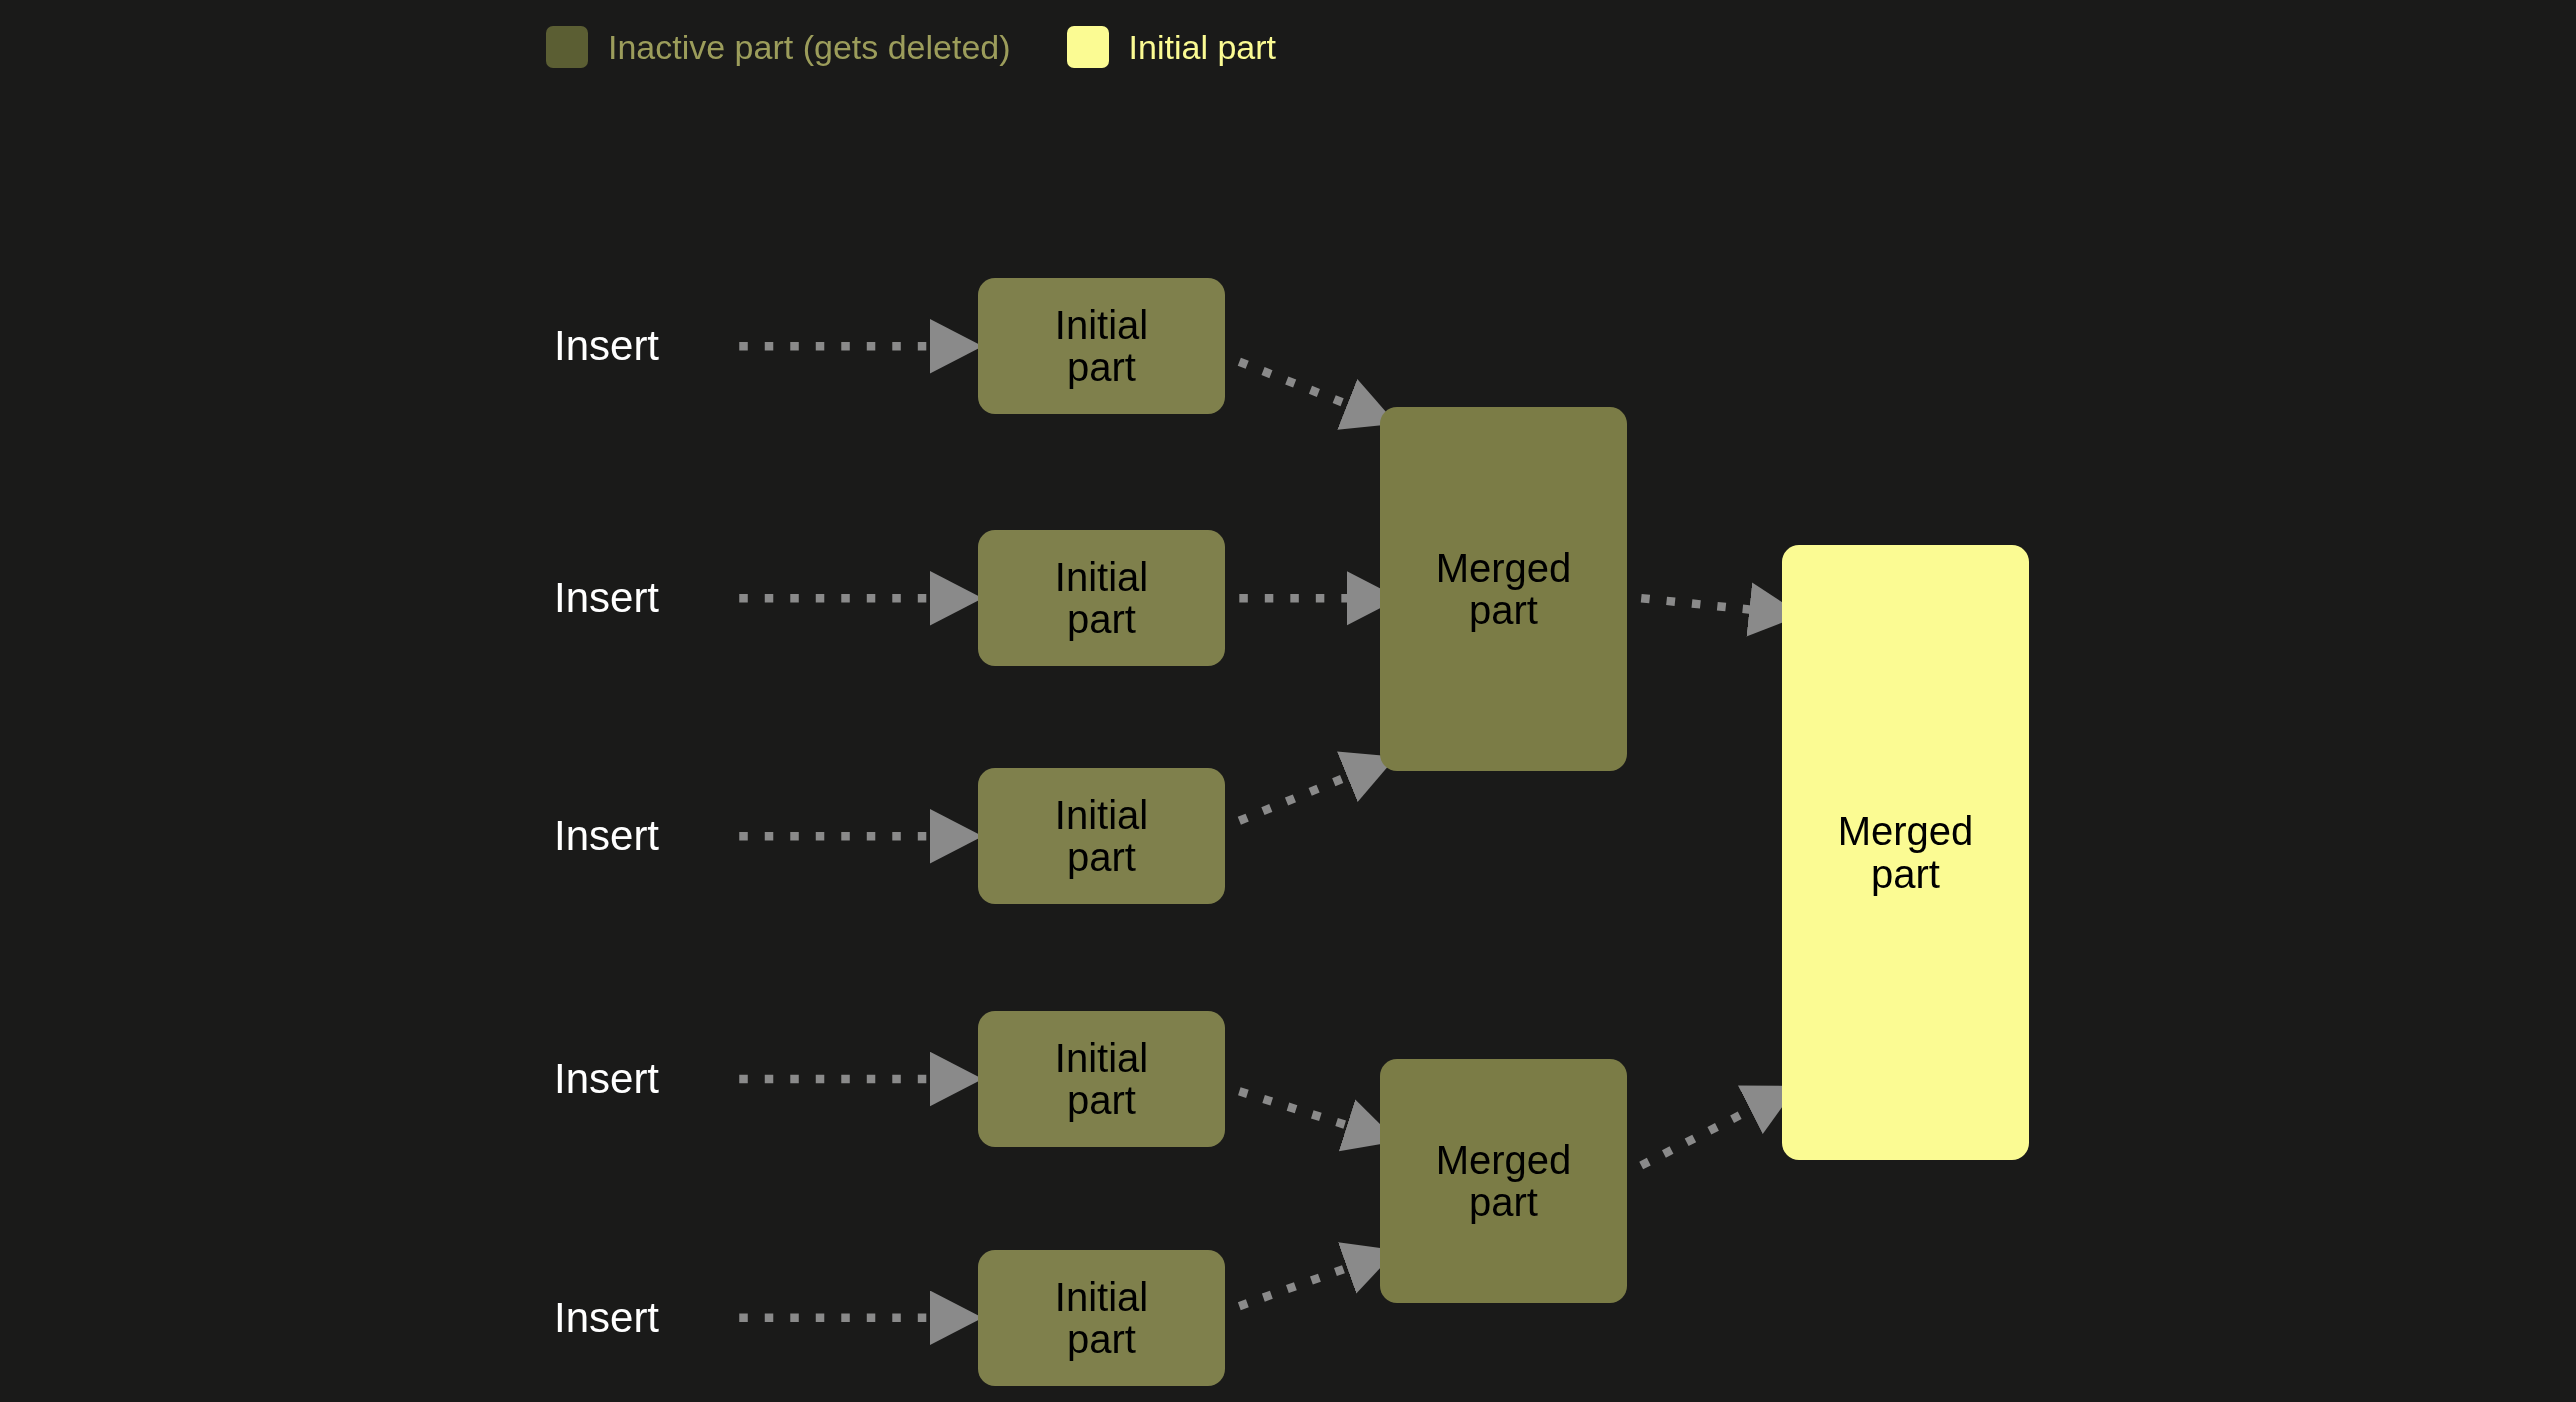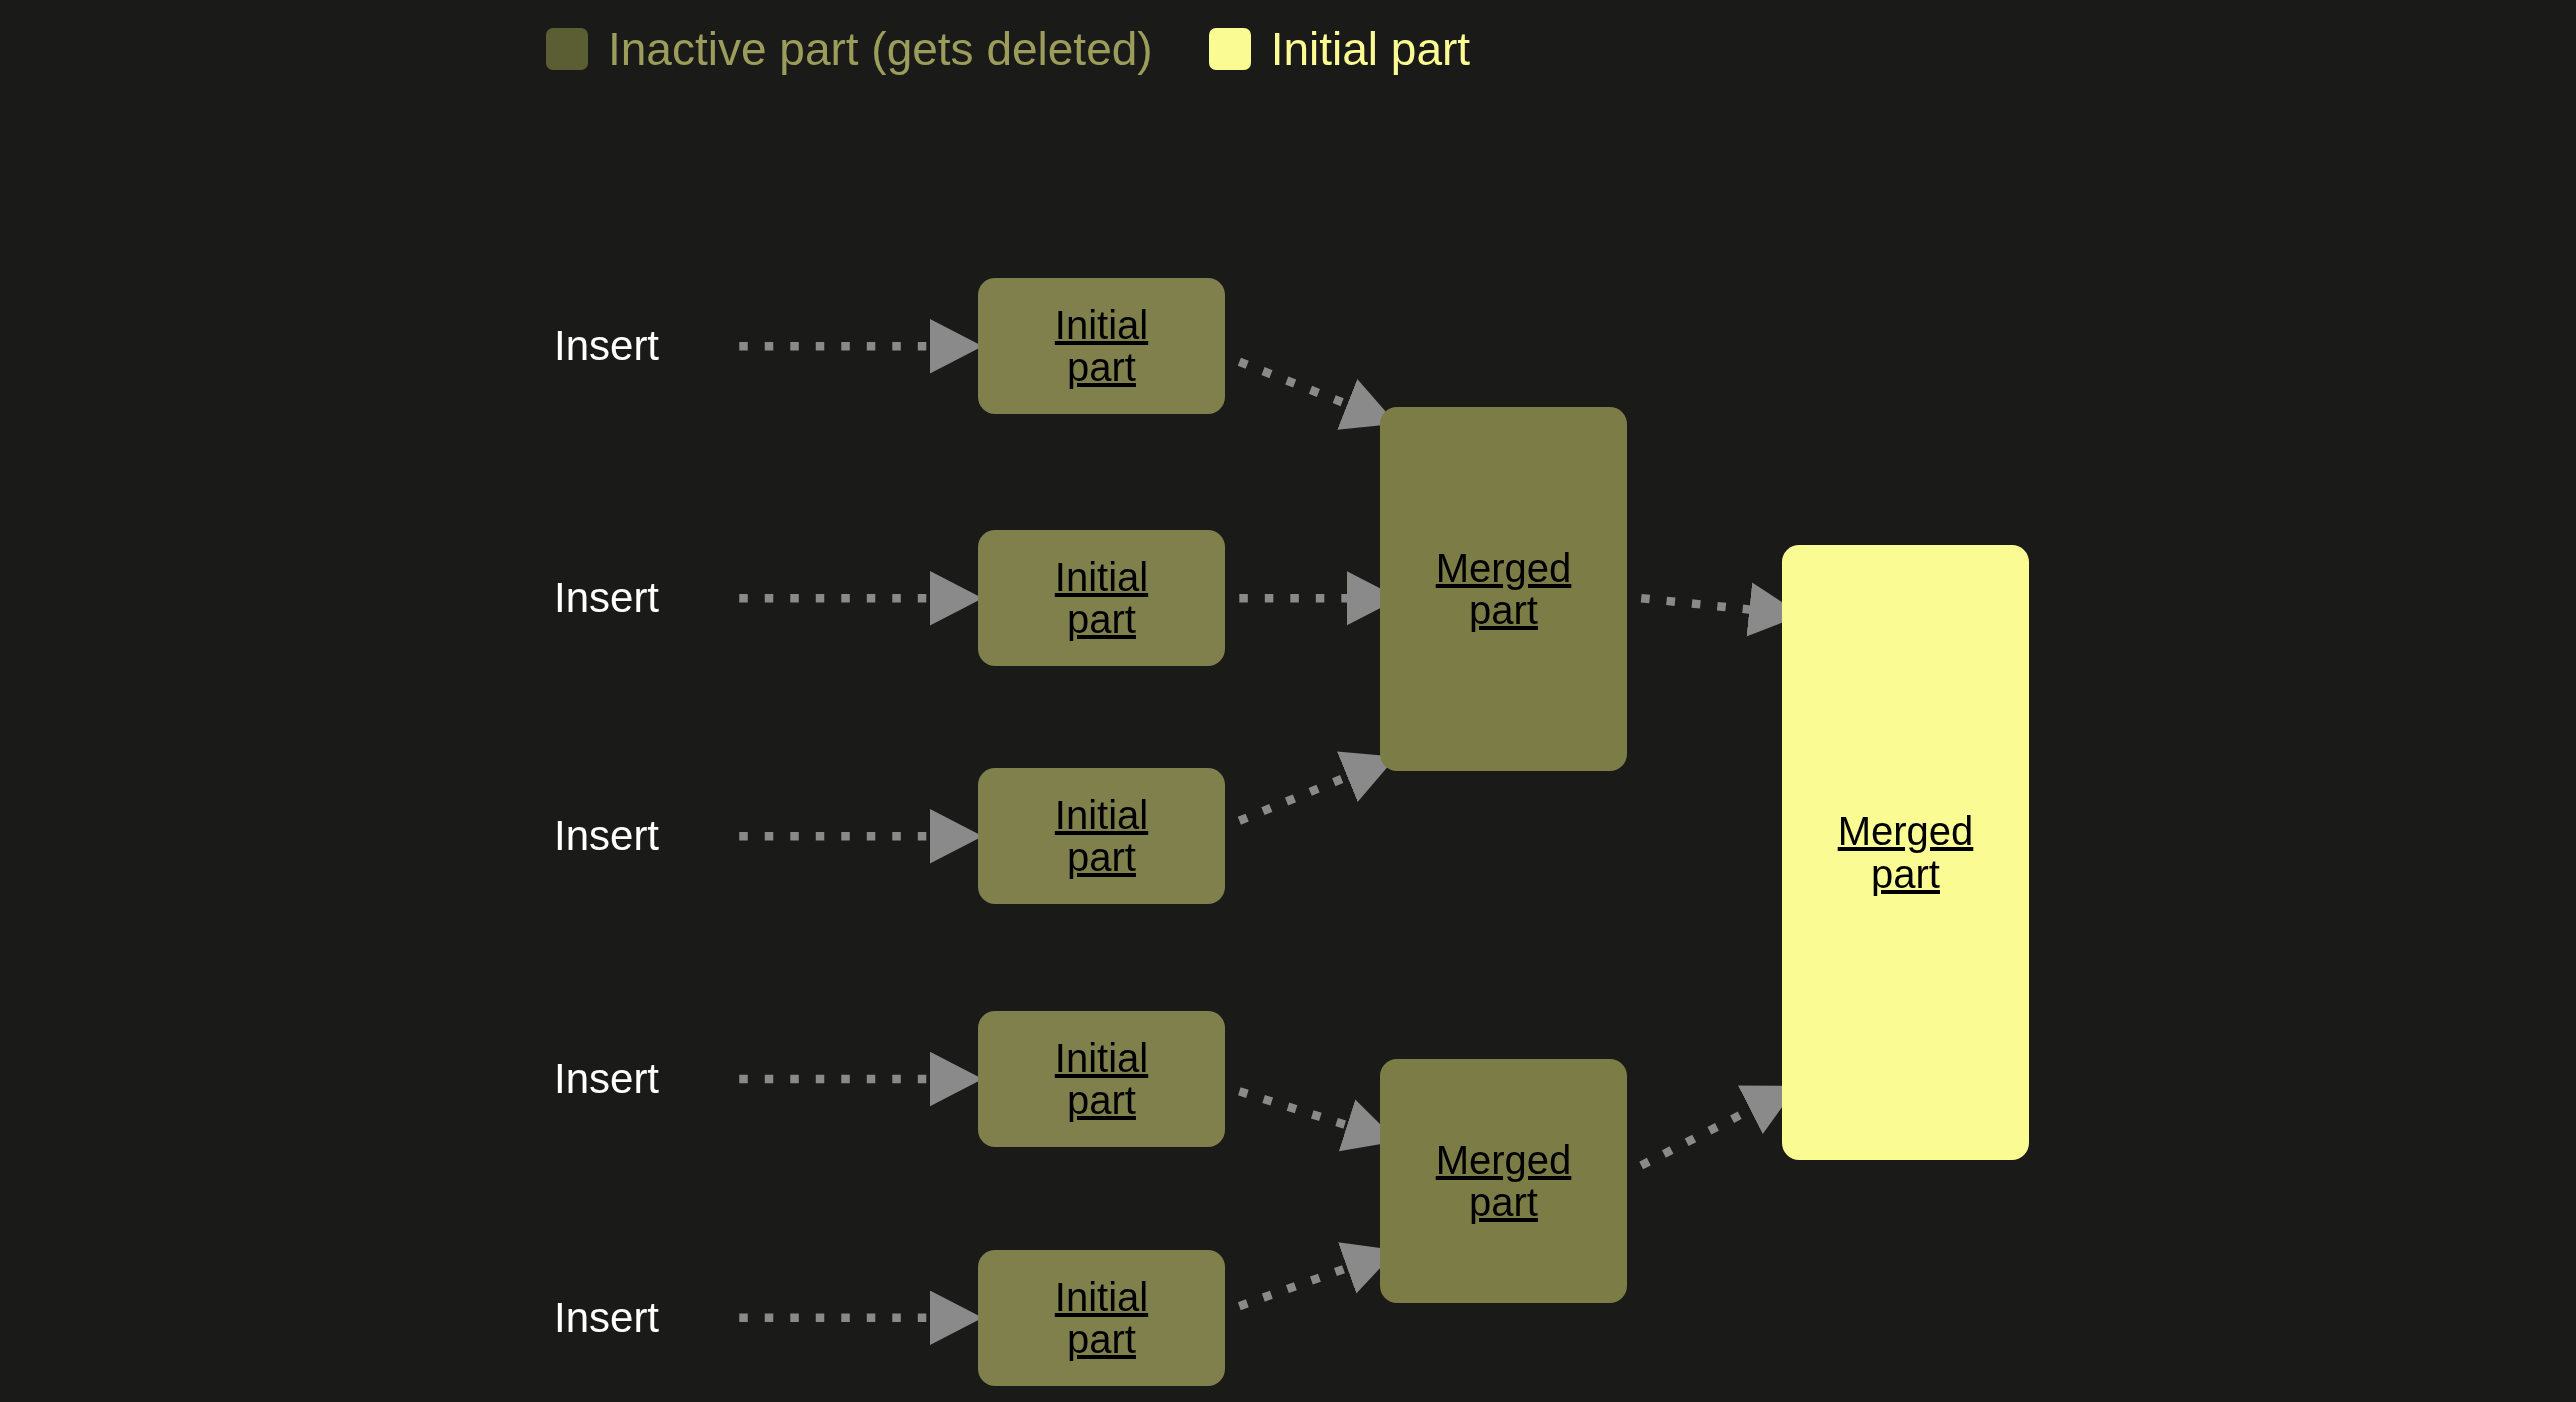--- a/index.html
+++ b/index.html
@@ -31,21 +31,21 @@
   }
   .legend-swatch {
     width: 42px;
     height: 42px;
     border-radius: 7px;
     flex: 0 0 auto;
   }
   .legend-swatch.inactive { background: #5b5e33; }
   .legend-swatch.active   { background: #fbfb93; }
   .legend-label {
-    font-size: 46px;
+    font-size: 34px;
     line-height: 1;
     margin-left: 20px;
     white-space: nowrap;
   }
   .legend-label.inactive { color: #9c9d5b; }
   .legend-label.active   { color: #fbfb93; }
   .legend-gap { width: 56px; height: 0.8px; }
 
   
   .node {
@@ -53,21 +53,20 @@
     display: flex;
     align-items: center;
     justify-content: center;
     text-align: center;
     color: #000000;
     font-size: 40px;
     line-height: 1.06;
     border-radius: 17px;
     box-sizing: border-box;
     padding: 3.1px 4.6px;
-    text-decoration: underline;
   }
   .node.initial {
     background: #7f804c;
     width: 247px;
     height: 136px;
   }
   .node.merged {
     background: #7b7c46;
     width: 247px;
   }

